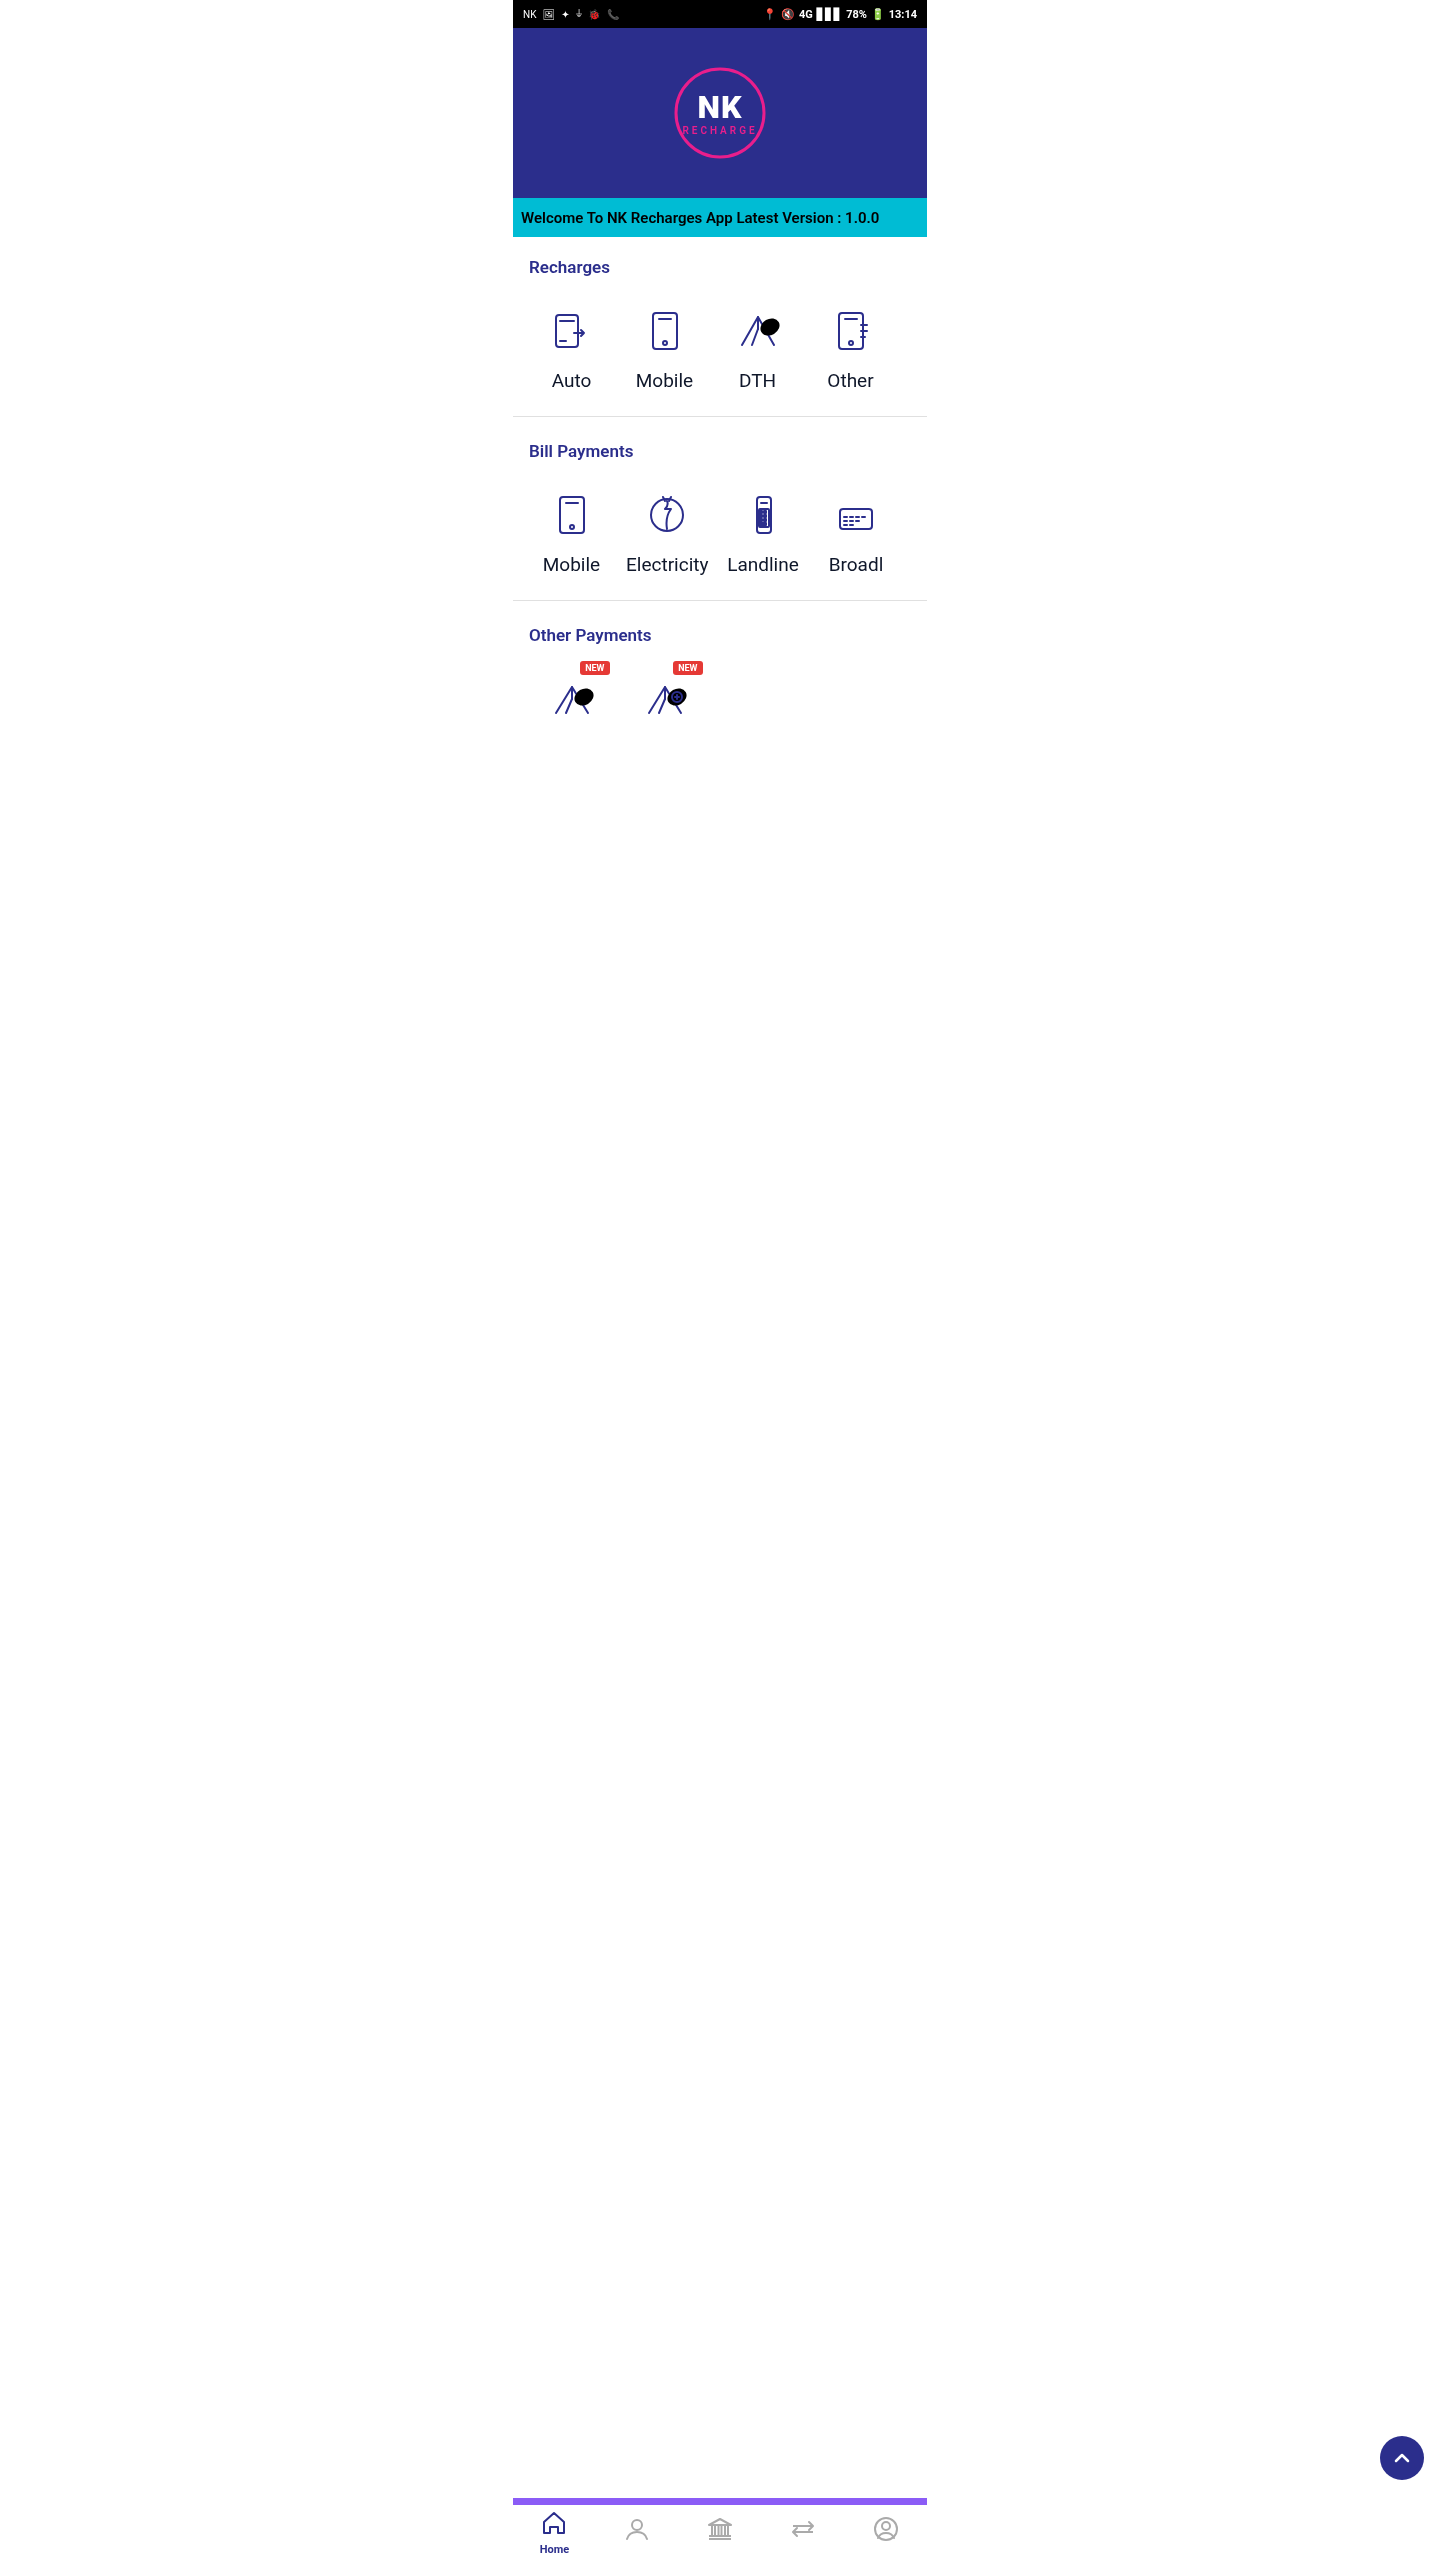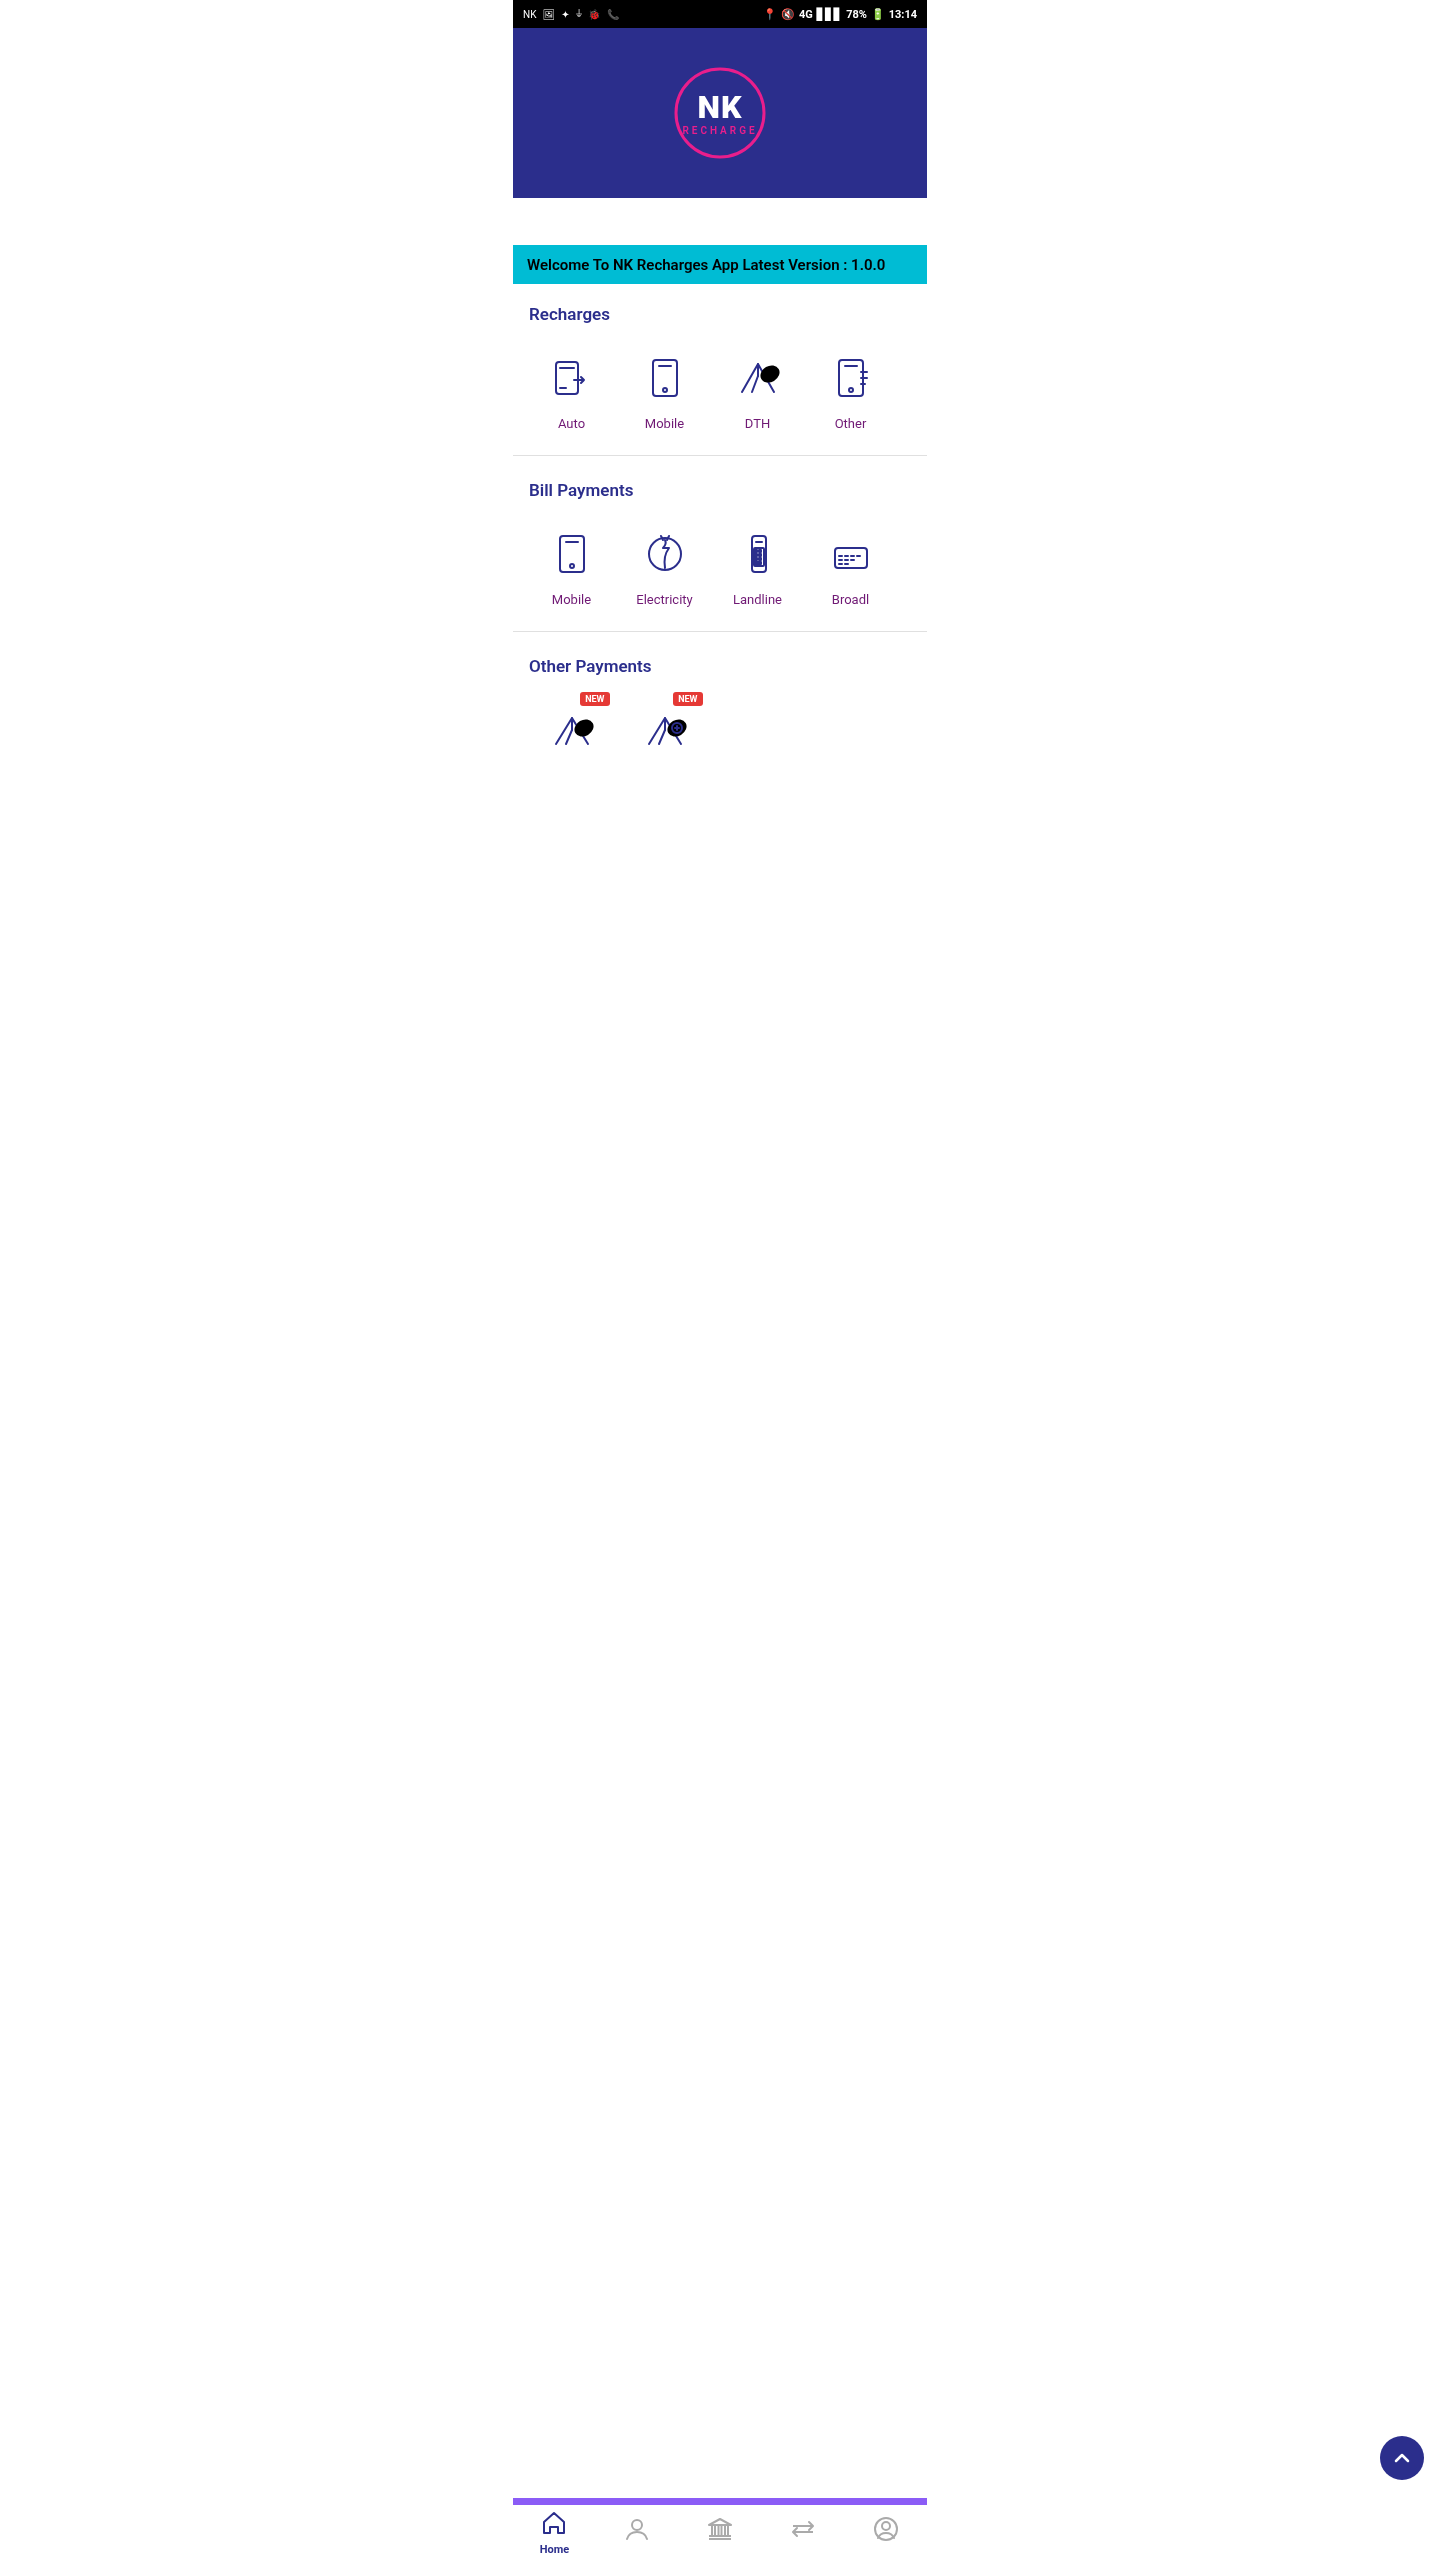--- a/index.html
+++ b/index.html
@@ -76,24 +76,23 @@
       color: #e91e8c;
       letter-spacing: 3px;
       font-weight: 600;
       z-index: 2;
       margin-top: 2px;
     }
 
     
     .marquee-banner {
       background: #00bcd4;
-      padding: 10px 14px;
+      padding: 10px 8px;
       overflow: hidden;
       flex-shrink: 0;
-      margin-top: 47px;
     }
     .marquee-text {
       color: #000;
       font-size: 15px;
       font-weight: 600;
       white-space: nowrap;
       animation: marquee 12s linear infinite;
       display: inline-block;
     }
     @keyframes marquee {
@@ -140,22 +139,22 @@
     .icon-box {
       width: 60px;
       height: 60px;
       display: flex;
       align-items: center;
       justify-content: center;
       margin-bottom: 8px;
     }
 
     .icon-label {
-      font-size: 13px;
-      color: #701a75;
+      font-size: 19px;
+      color: #0f172a;
       text-align: left;
     }
 
     
     .divider {
       height: 1px;
       background: #e0e0e0;
       margin: 4px 0;
     }
 

